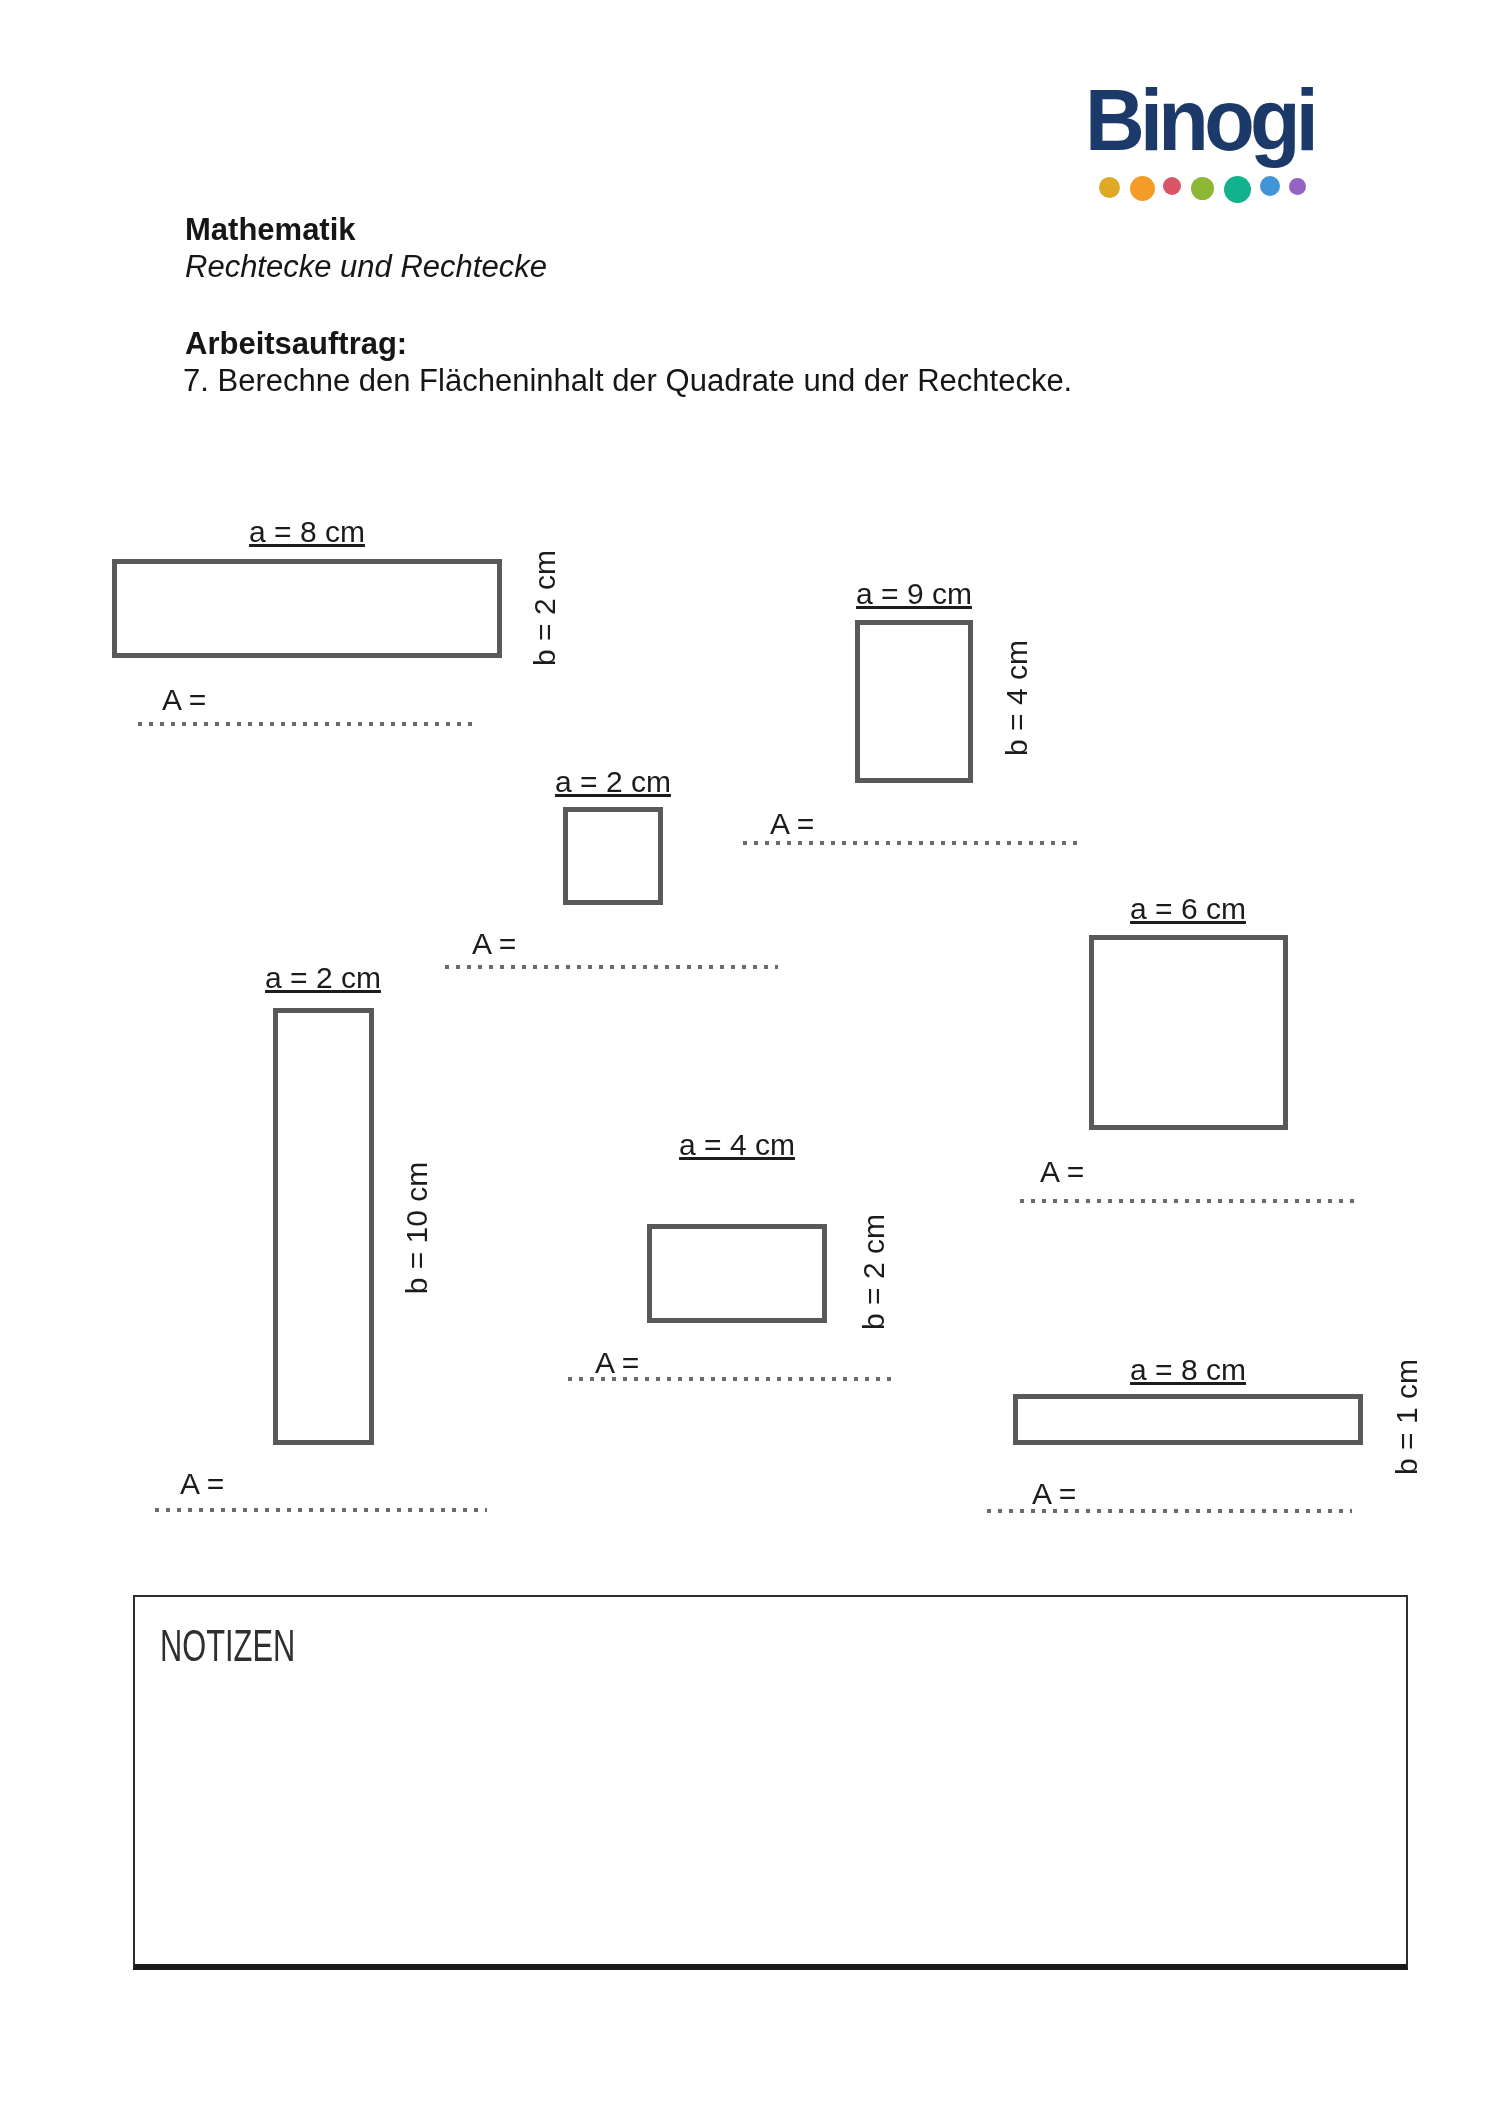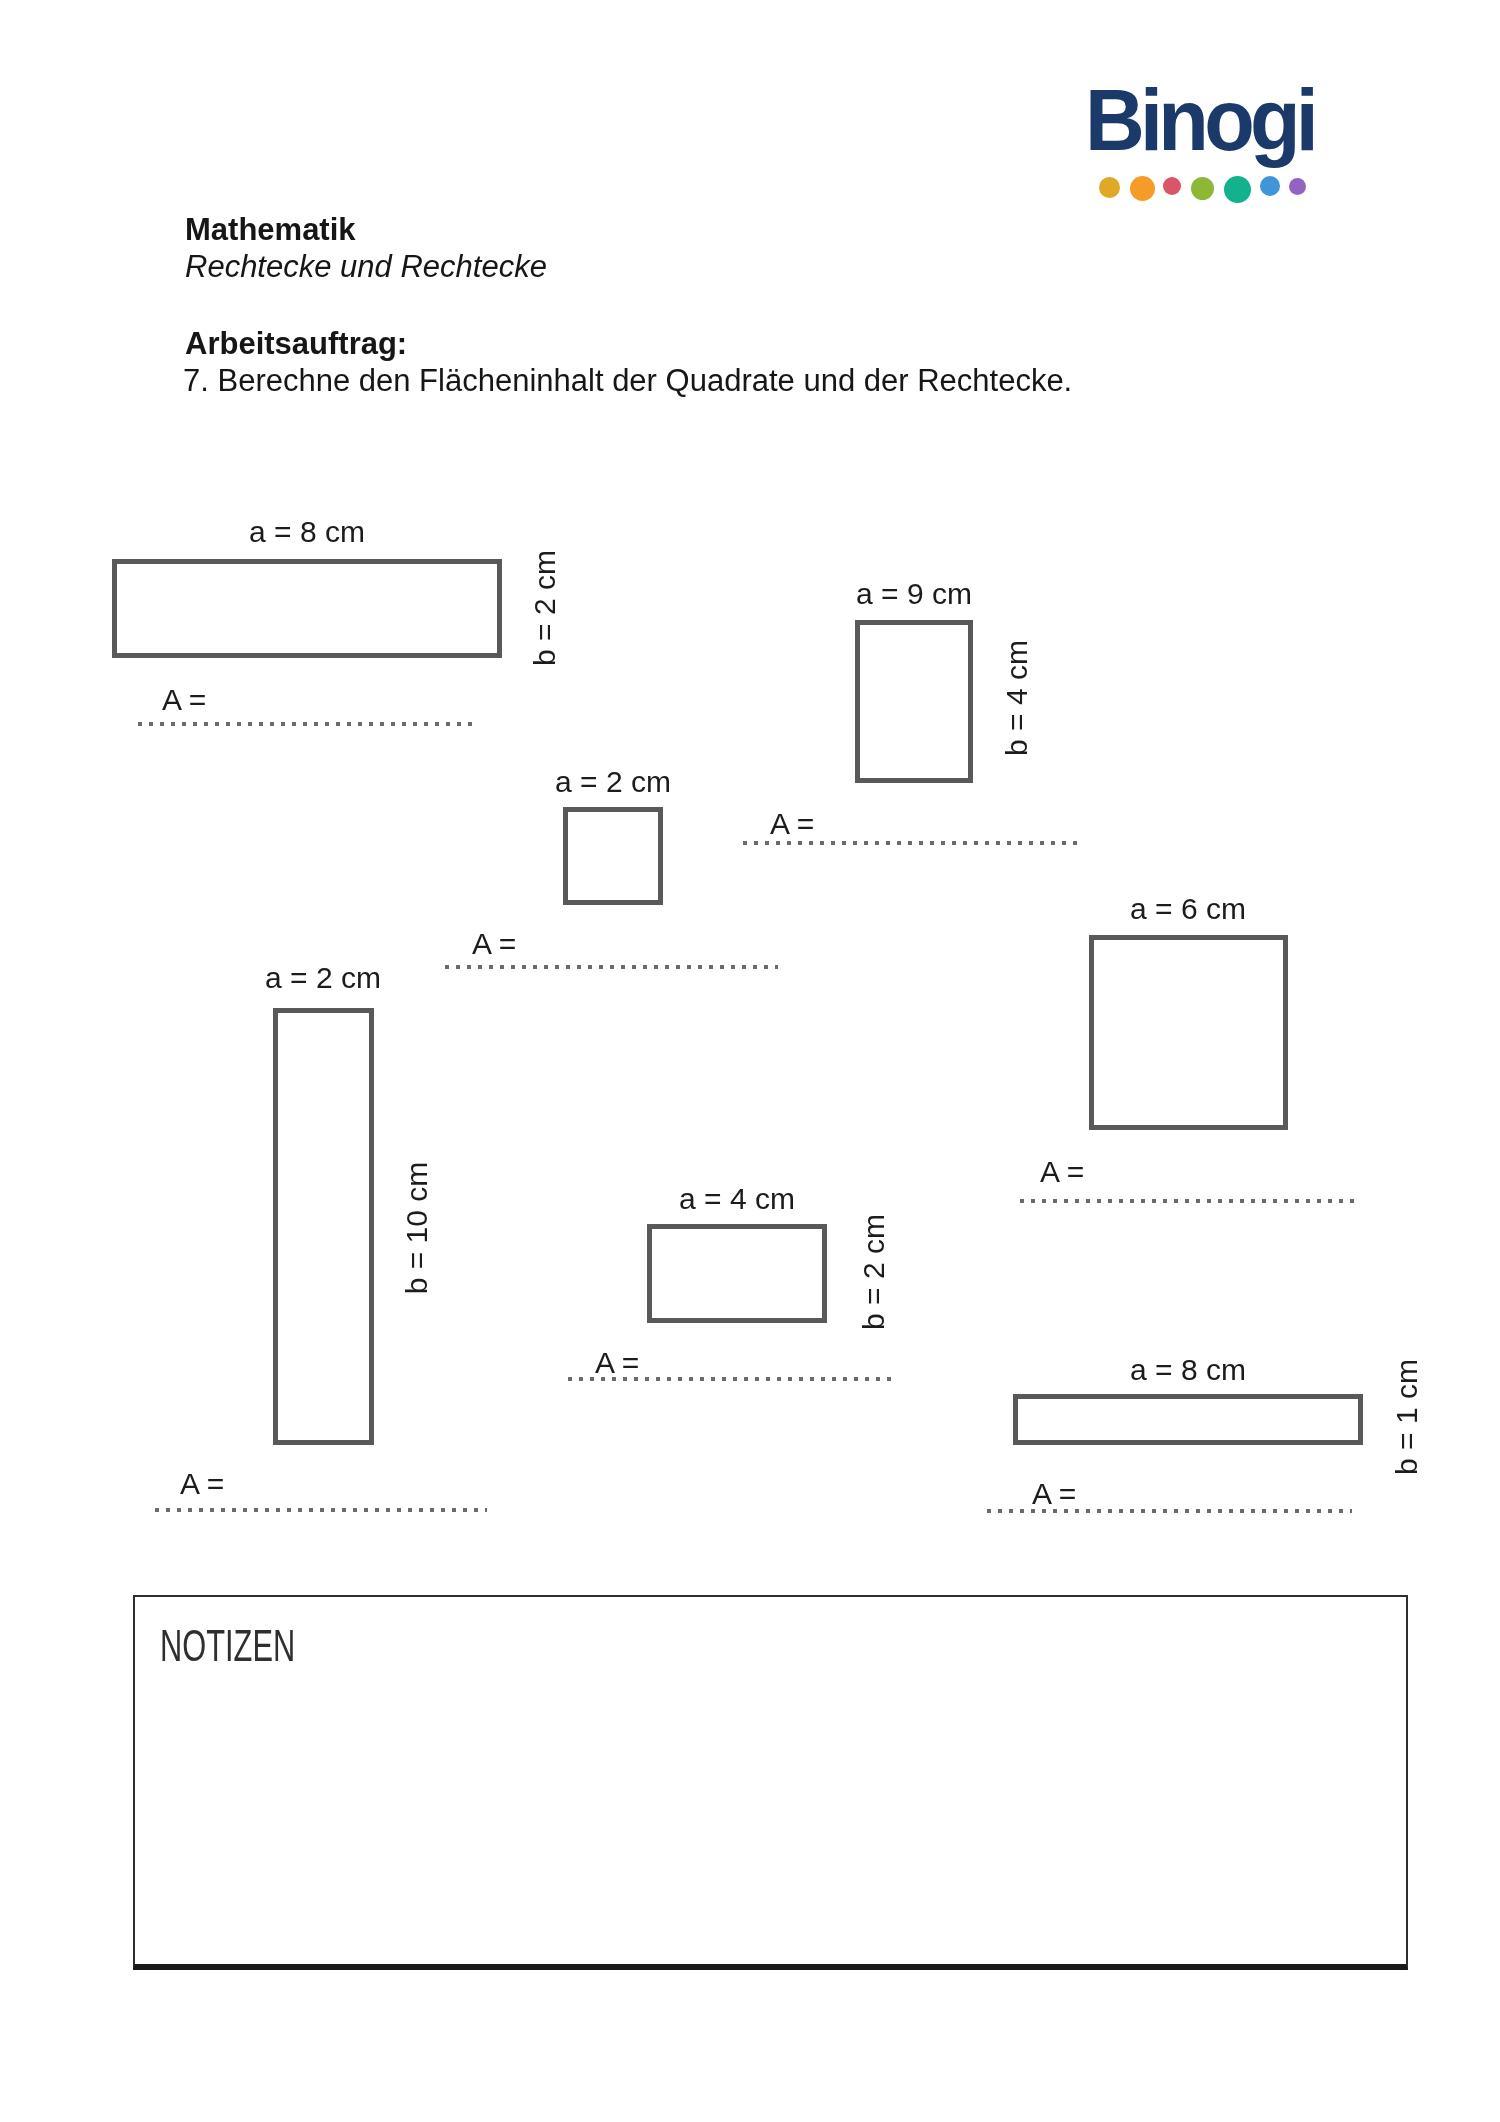--- a/index.html
+++ b/index.html
@@ -18,21 +18,21 @@
   
   .logo-text {
     position:absolute; left:1085px; top:76px; font-size:88px; line-height:88px;
     font-weight:bold; letter-spacing:-5px; transform:scaleX(0.94); transform-origin:left top;
   }
   .logo-dot { position:absolute; border-radius:50%; }
 
   
   .shape-rect { position:absolute; border:5px solid #595959; background:#ffffff; }
   .lbl { position:absolute; font-size:30px; color:#1c1c1c; white-space:nowrap; line-height:36px; }
-  .lbl-a { transform:translateX(-50%); }
+  .lbl-a { transform:translateX(-50%);text-decoration:underline; }
   .lbl-b { transform:translate(-50%,-50%) rotate(-90deg); }
   .ans { position:absolute; font-size:30px; color:#1c1c1c; line-height:36px; }
   .dotline {
     position:absolute; height:4px;
     background-image:repeating-linear-gradient(90deg, #6b6b6b 0 4px, transparent 4px 11px);
   }
 
   
   .notes-box {
     position:absolute; left:133px; top:1595px; width:1275px; height:375px;
@@ -94,21 +94,21 @@
   </div>
 
   <div>
     <div class="lbl lbl-a" style="left:1188px;top:891px;">a = 6 cm</div>
     <div class="shape-rect" style="left:1089px;top:935px;width:199px;height:195px;"></div>
     <div class="ans" style="left:1040px;top:1154px;">A =</div>
     <div class="dotline" style="left:1020px;top:1199px;width:335px;"></div>
   </div>
 
   <div>
-    <div class="lbl lbl-a" style="left:737px;top:1181px;">a = 4 cm</div>
+    <div class="lbl lbl-a" style="left:737px;top:1127px;">a = 4 cm</div>
     <div class="shape-rect" style="left:647px;top:1224px;width:180px;height:99px;"></div>
     <div class="lbl lbl-b" style="left:874px;top:1272px;">b = 2 cm</div>
     <div class="ans" style="left:595px;top:1345px;">A =</div>
     <div class="dotline" style="left:568px;top:1377px;width:330px;"></div>
   </div>
 
   <div>
     <div class="lbl lbl-a" style="left:1188px;top:1352px;">a = 8 cm</div>
     <div class="shape-rect" style="left:1013px;top:1394px;width:350px;height:51px;"></div>
     <div class="lbl lbl-b" style="left:1407px;top:1417px;">b = 1 cm</div>

